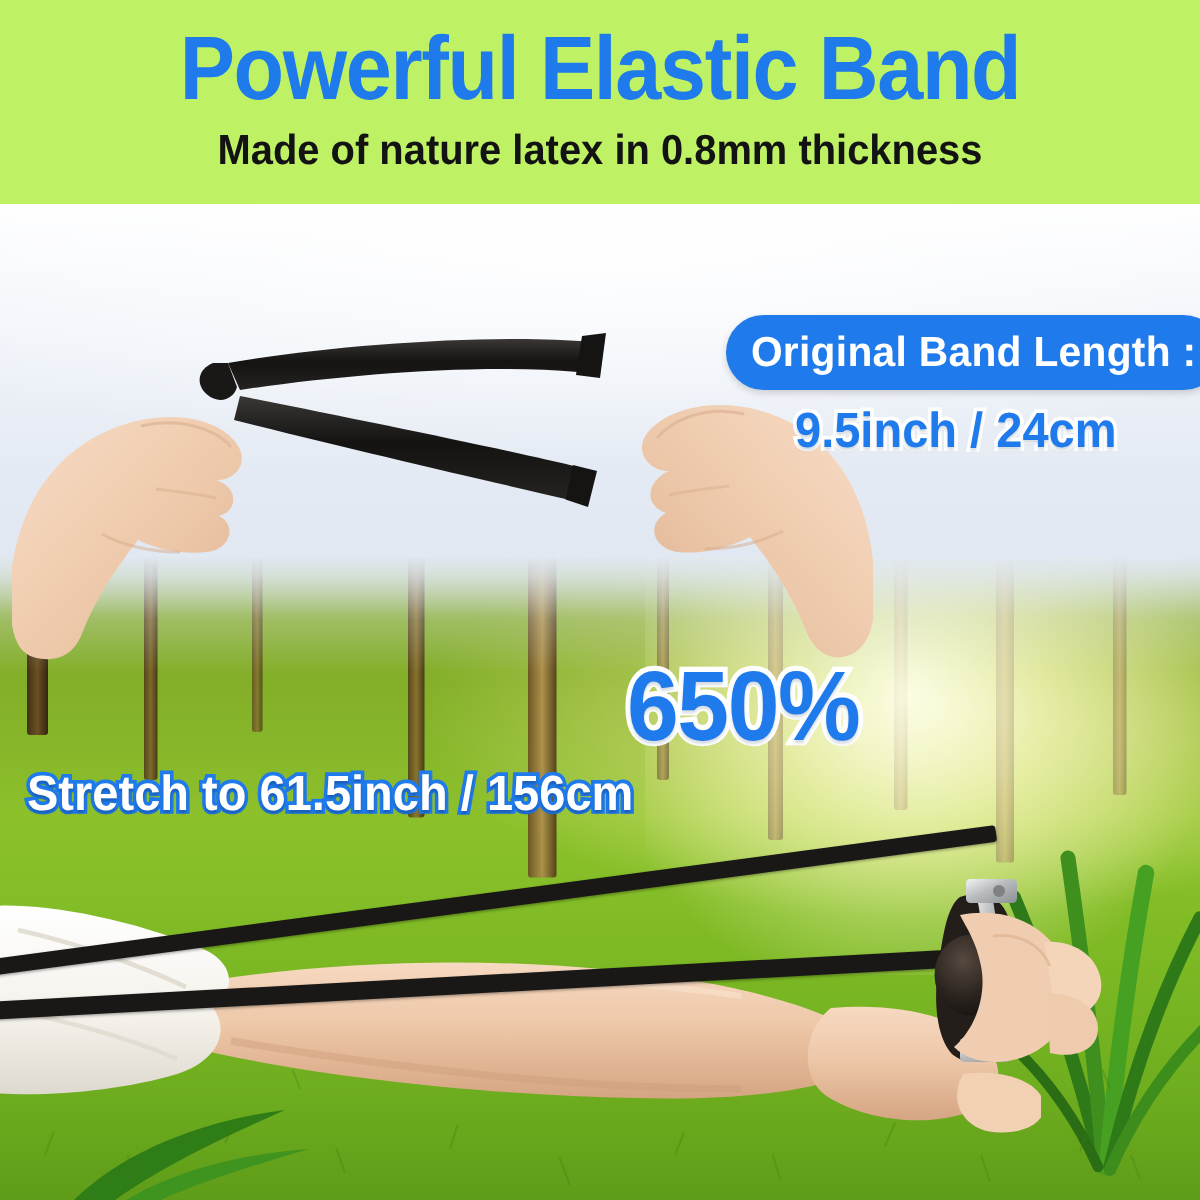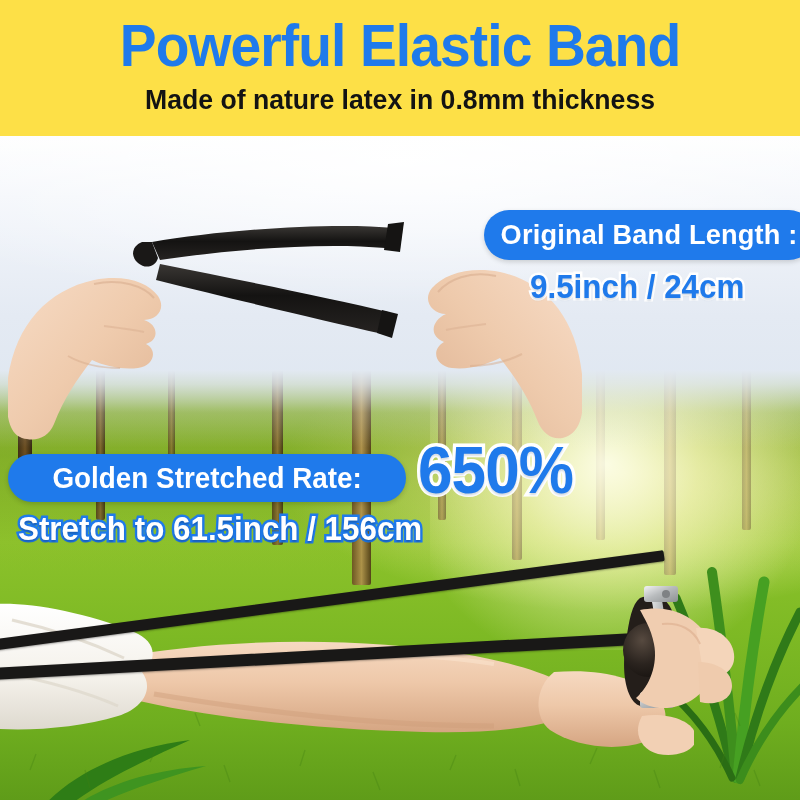--- a/index.html
+++ b/index.html
@@ -1,20 +1,20 @@
 <!DOCTYPE html>
 <html><head>
 <meta charset="utf-8">
 <style>
   html,body{margin:0;padding:0;background:#fff;}
   body{width:800px;height:800px;overflow:hidden;font-family:"Liberation Sans",sans-serif;}
   #stage{position:relative;width:800px;height:800px;overflow:hidden;background:#fff;}
 
   
-  .header{position:absolute;left:0;top:0;width:800px;height:136px;background:#fde047;z-index:40;}
+  .header{position:absolute;left:0;top:0;width:800px;height:136px;background:#bef264;z-index:40;}
   .headline{position:absolute;left:0;top:14px;width:800px;text-align:center;
     font-family:"Liberation Sans Narrow","Liberation Sans",sans-serif;
     font-weight:700;font-size:60px;line-height:64px;letter-spacing:-1px;
     color:#1f7aeb;transform:scaleX(0.92);transform-origin:center top;white-space:nowrap;}
   .subhead{position:absolute;left:0;top:84px;width:800px;text-align:center;
     font-family:"Liberation Sans Narrow","Liberation Sans",sans-serif;
     font-weight:700;font-size:28px;line-height:32px;color:#131313;
     transform:scaleX(0.95);transform-origin:center top;white-space:nowrap;}
 
   
@@ -263,19 +263,16 @@
   <div class="header">
     <div class="headline">Powerful Elastic Band</div>
     <div class="subhead">Made of nature latex in 0.8mm thickness</div>
   </div>
 
   <div class="pill pill-orig">
     <span>Original Band Length :</span>
   </div>
   <div class="txt-outline blue-on-white orig-val">9.5inch /  24cm</div>
 
-  <div class="pill pill-rate">
-    <span>Golden Stretched Rate:</span>
-  </div>
   <div class="txt-outline blue-on-white pct">650%</div>
   <div class="txt-outline white-on-blue stretch-val">Stretch to 61.5inch / 156cm</div>
 
 </div>
 
 </body></html>

